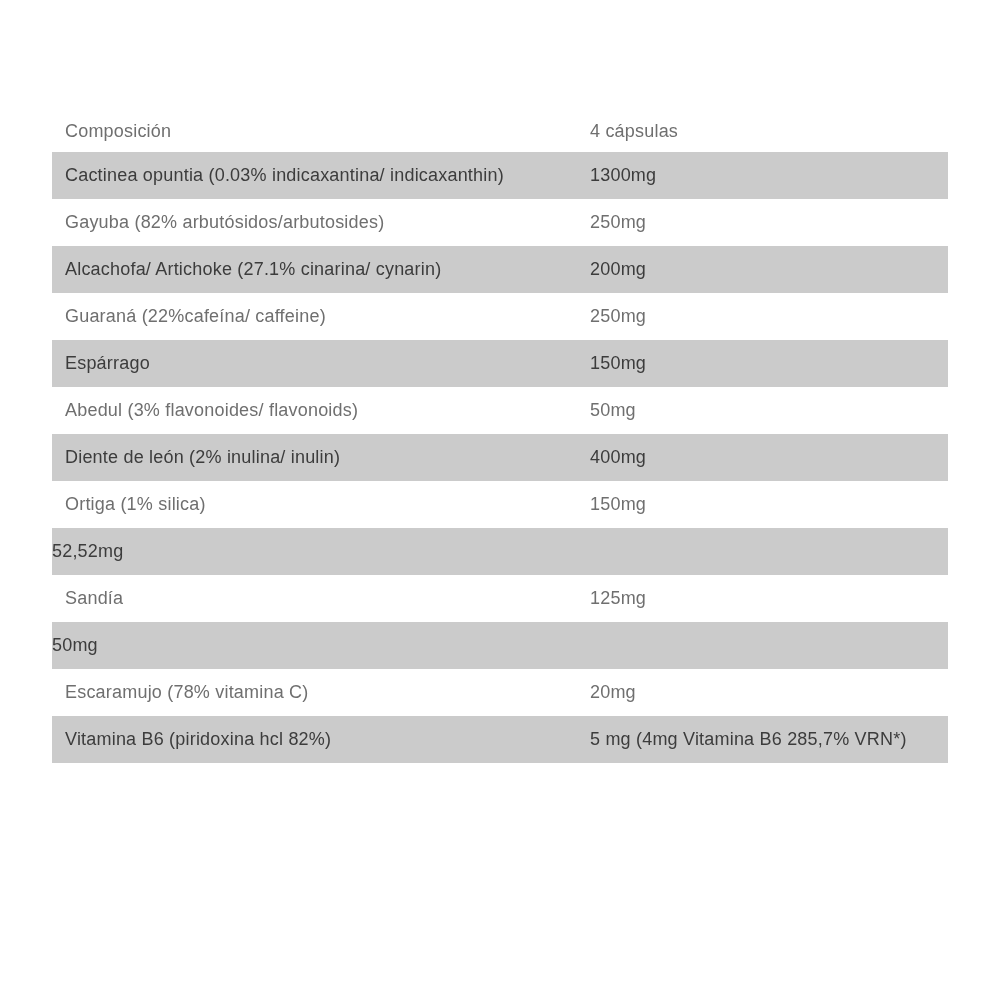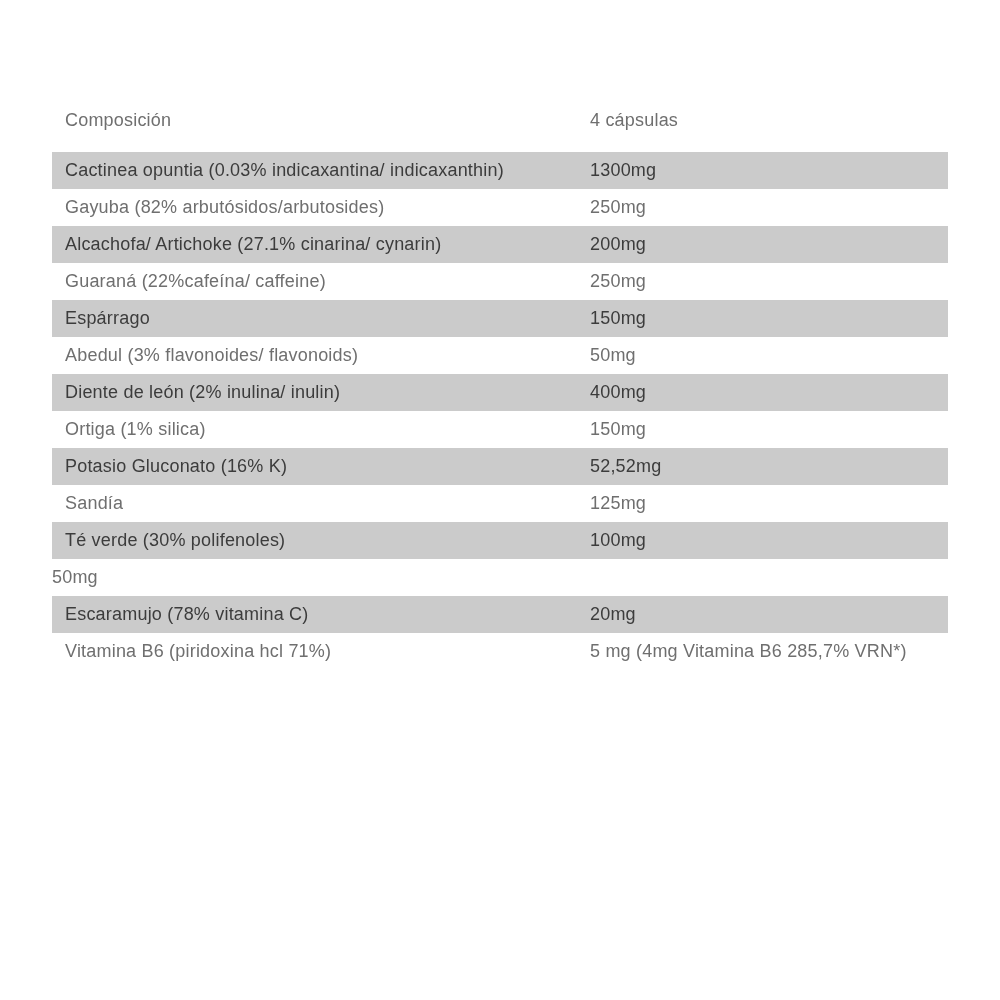--- a/index.html
+++ b/index.html
@@ -19,30 +19,31 @@
   }
   .comp-table {
     position: absolute;
     left: 52px;
     top: 110px;
     width: 896px;
   }
   .header-row {
     height: 42px;
     display: flex;
+    align-items: center;
     background: #ffffff;
   }
   .header-row .col1,
   .header-row .col2 {
     color: #6f6f6f;
     font-size: 18px;
     letter-spacing: 0.2px;
   }
   .rows .data-row {
-    height: 37px;
+    height: 47px;
     display: flex;
     align-items: center;
     font-size: 18px;
     letter-spacing: 0.2px;
   }
   .rows .data-row:nth-child(odd) {
     background: var(--stripe, #cbcbcb);
   }
   .rows .data-row:nth-child(odd) .cell {
     color: var(--dark-text, #3c3c3c);
@@ -102,37 +103,32 @@
         </div>
         <div class="data-row">
           <div class="col1 cell">Diente de león (2% inulina/ inulin)</div>
           <div class="col2 cell">400mg</div>
         </div>
         <div class="data-row">
           <div class="col1 cell">Ortiga (1% silica)</div>
           <div class="col2 cell">150mg</div>
         </div>
         <div class="data-row">
-          <div class="col1 cell">Potasio Gluconato (16% K)</div>
           <div class="col2 cell">52,52mg</div>
         </div>
         <div class="data-row">
           <div class="col1 cell">Sandía</div>
           <div class="col2 cell">125mg</div>
-        </div>
-        <div class="data-row">
-          <div class="col1 cell">Té verde (30% polifenoles)</div>
-          <div class="col2 cell">100mg</div>
         </div>
         <div class="data-row">
           <div class="col2 cell">50mg</div>
         </div>
         <div class="data-row">
           <div class="col1 cell">Escaramujo (78% vitamina C)</div>
           <div class="col2 cell">20mg</div>
         </div>
         <div class="data-row">
-          <div class="col1 cell">Vitamina B6 (piridoxina hcl 71%)</div>
+          <div class="col1 cell">Vitamina B6 (piridoxina hcl 82%)</div>
           <div class="col2 cell">5 mg (4mg Vitamina B6 285,7% VRN*)</div>
         </div>
       </div>
   </div>
 </div>
 
 </body></html>

